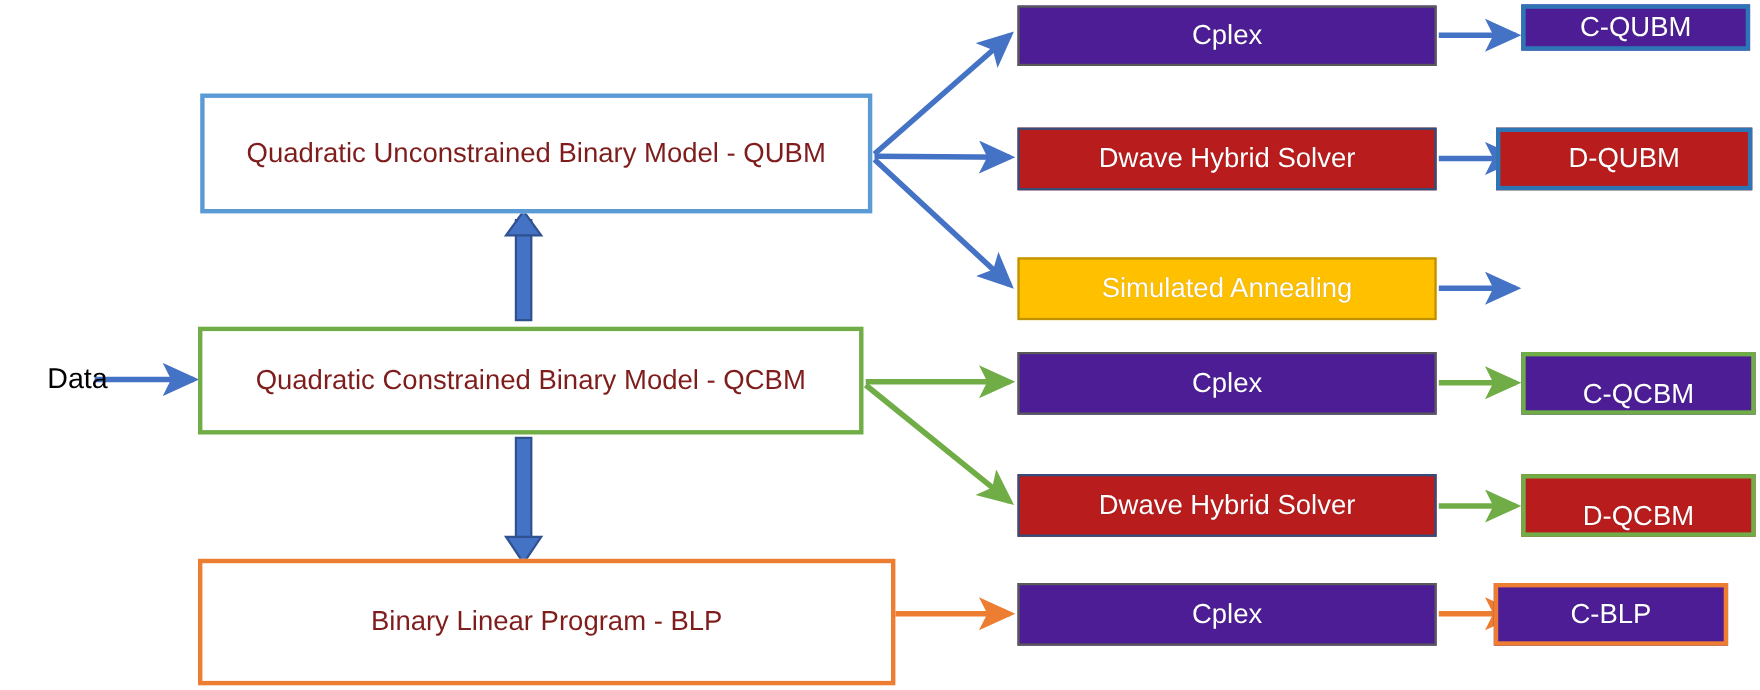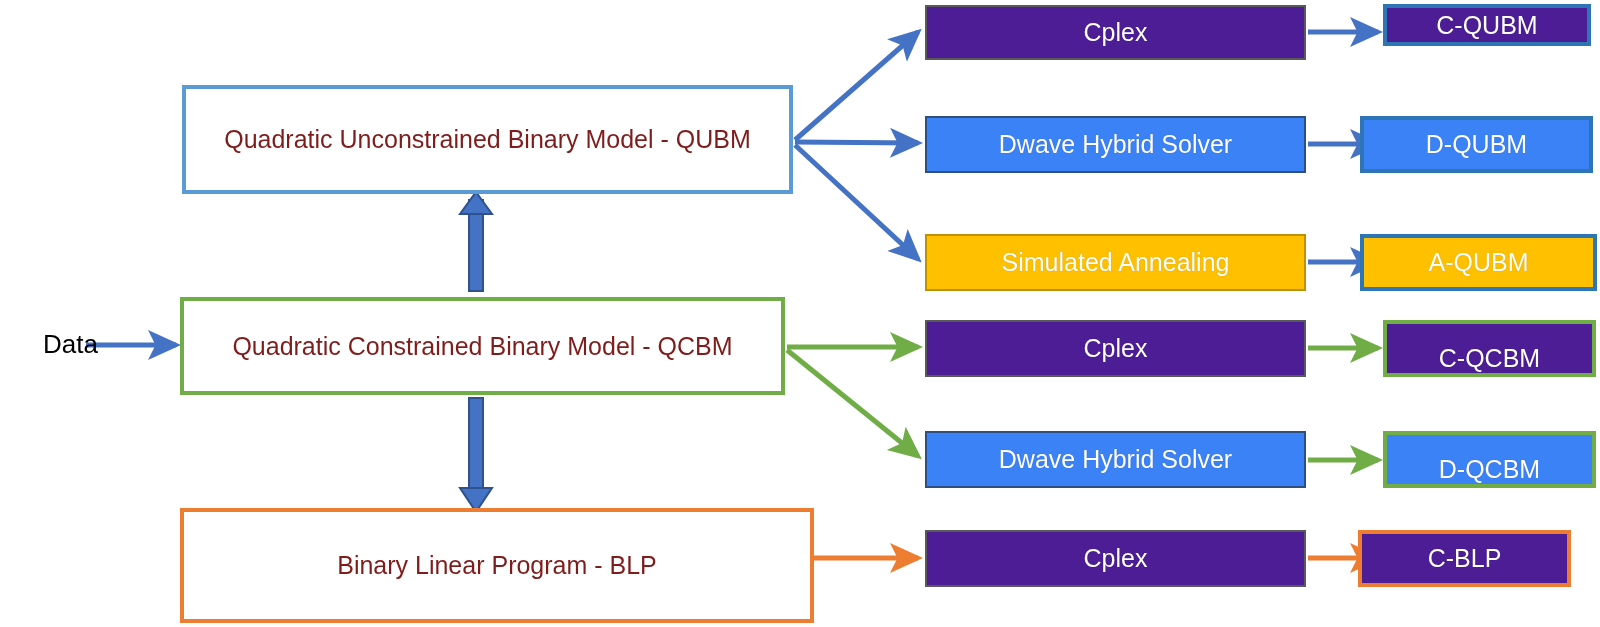--- a/index.html
+++ b/index.html
@@ -46,21 +46,21 @@
   .model-box.outline-orange { border-color: #ED7D31; }
 
   
   .solver-box {
     font-size: 25px;
     color: #ffffff;
     border: 2px solid #595959;
     text-shadow: 0 0 1px rgba(0,0,0,0.25);
   }
   .fill-gray   { background: #4c1d95; }
-  .fill-blue   { background: #3b82f6; border-color: #2F4F7F; }
+  .fill-blue   { background: #b91c1c; border-color: #2F4F7F; }
   .fill-yellow { background: #FFC000; border-color: #BF9000; }
 
   
   .result-box {
     font-size: 25px;
     color: #ffffff;
     border-width: 4px;
     border-style: solid;
     text-shadow: 0 0 1px rgba(0,0,0,0.25);
   }
@@ -188,23 +188,20 @@
   </div>
 
   <div class="node result-box outline-blue fill-gray" style="left:1383px; top:4px; width:208px; height:42px;">
     <span>C-QUBM</span>
   </div>
 
   <div class="node result-box outline-blue fill-blue" style="left:1360px; top:116px; width:233px; height:57px;">
     <span>D-QUBM</span>
   </div>
 
-  <div class="node result-box outline-blue fill-yellow" style="left:1360px; top:234px; width:237px; height:57px;">
-    <span>A-QUBM</span>
-  </div>
 
   <div class="node result-box outline-green fill-gray" style="left:1383px; top:320px; width:213px; height:57px;">
     <span>C-QCBM</span>
   </div>
 
   <div class="node result-box outline-green fill-blue" style="left:1383px; top:431px; width:213px; height:57px;">
     <span>D-QCBM</span>
   </div>
 
   <div class="node result-box outline-orange fill-gray" style="left:1358px; top:530px; width:213px; height:57px;">

